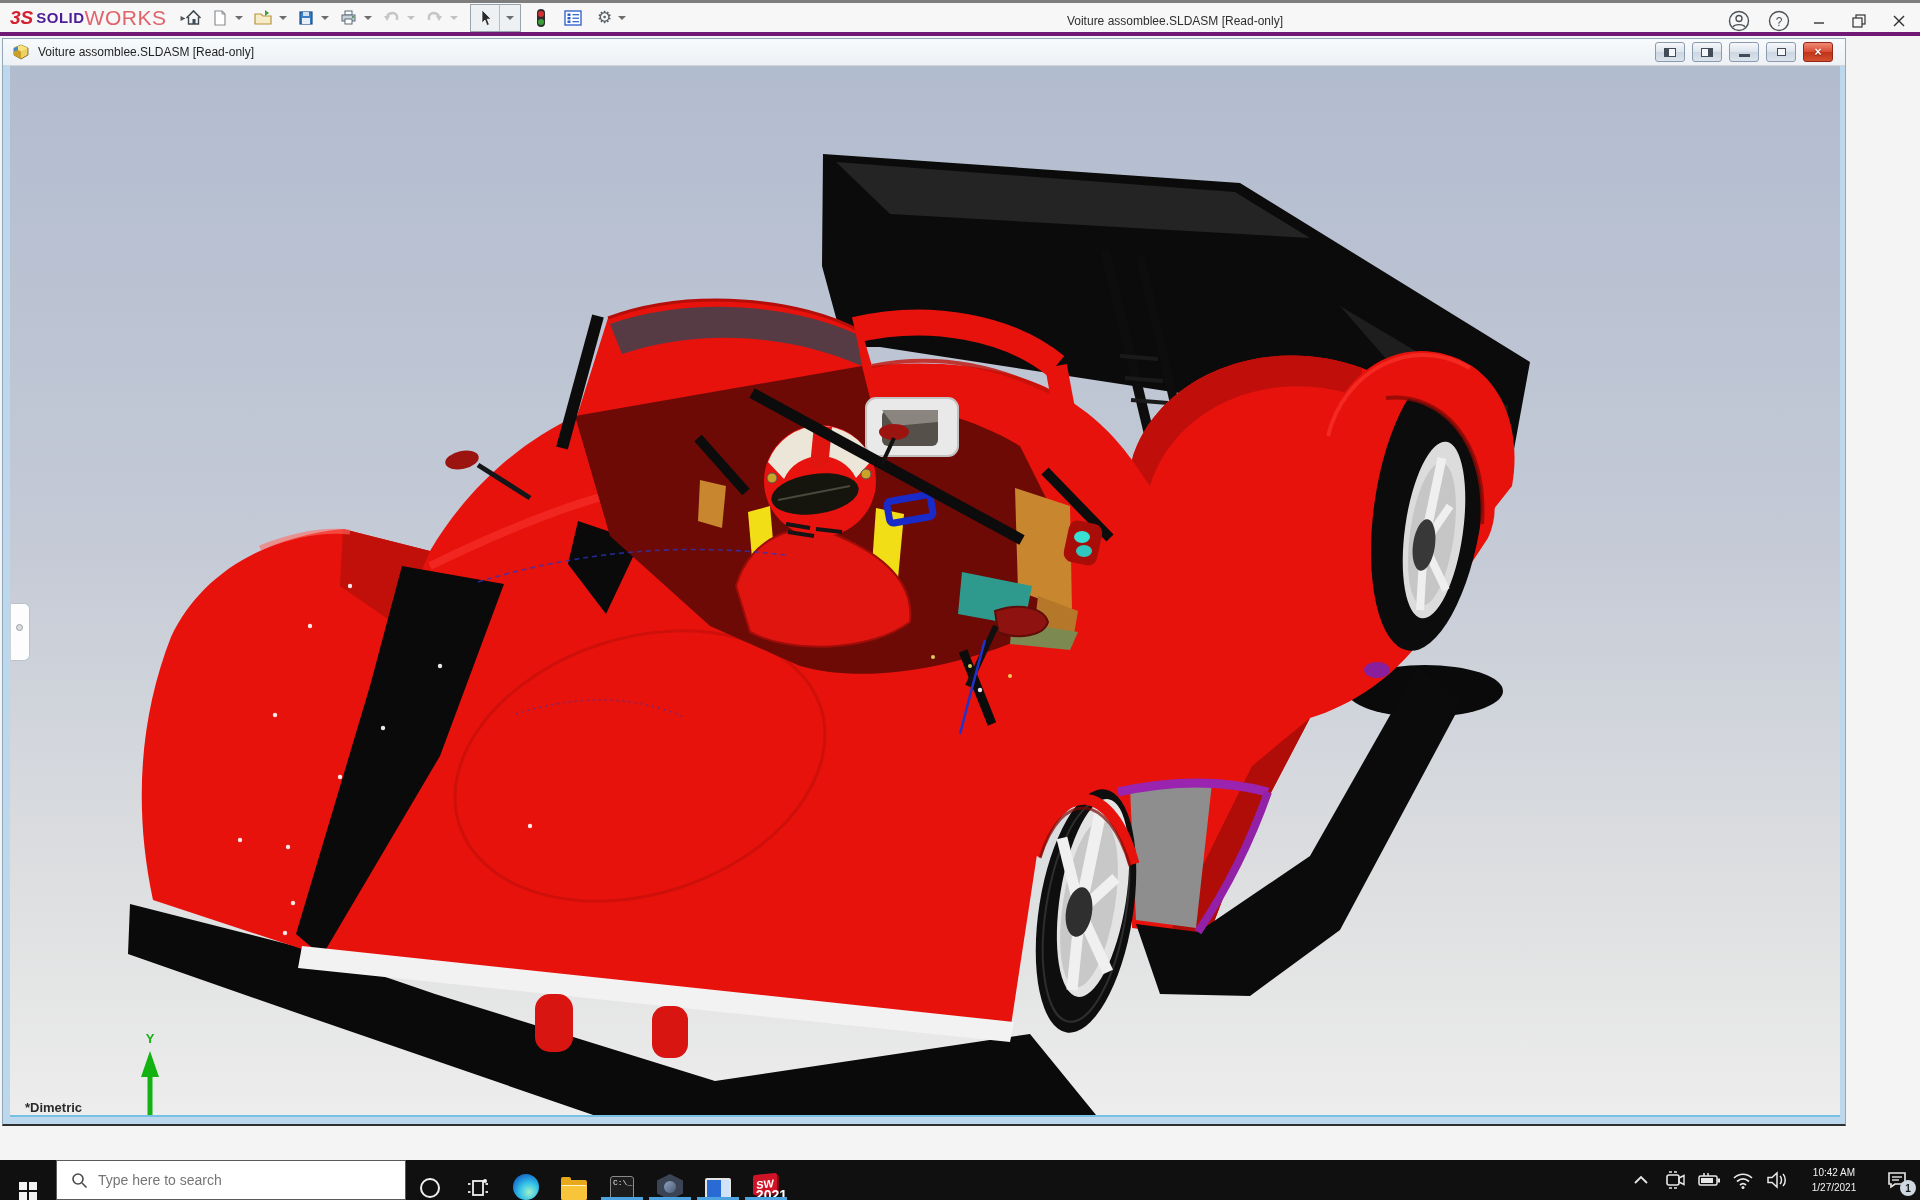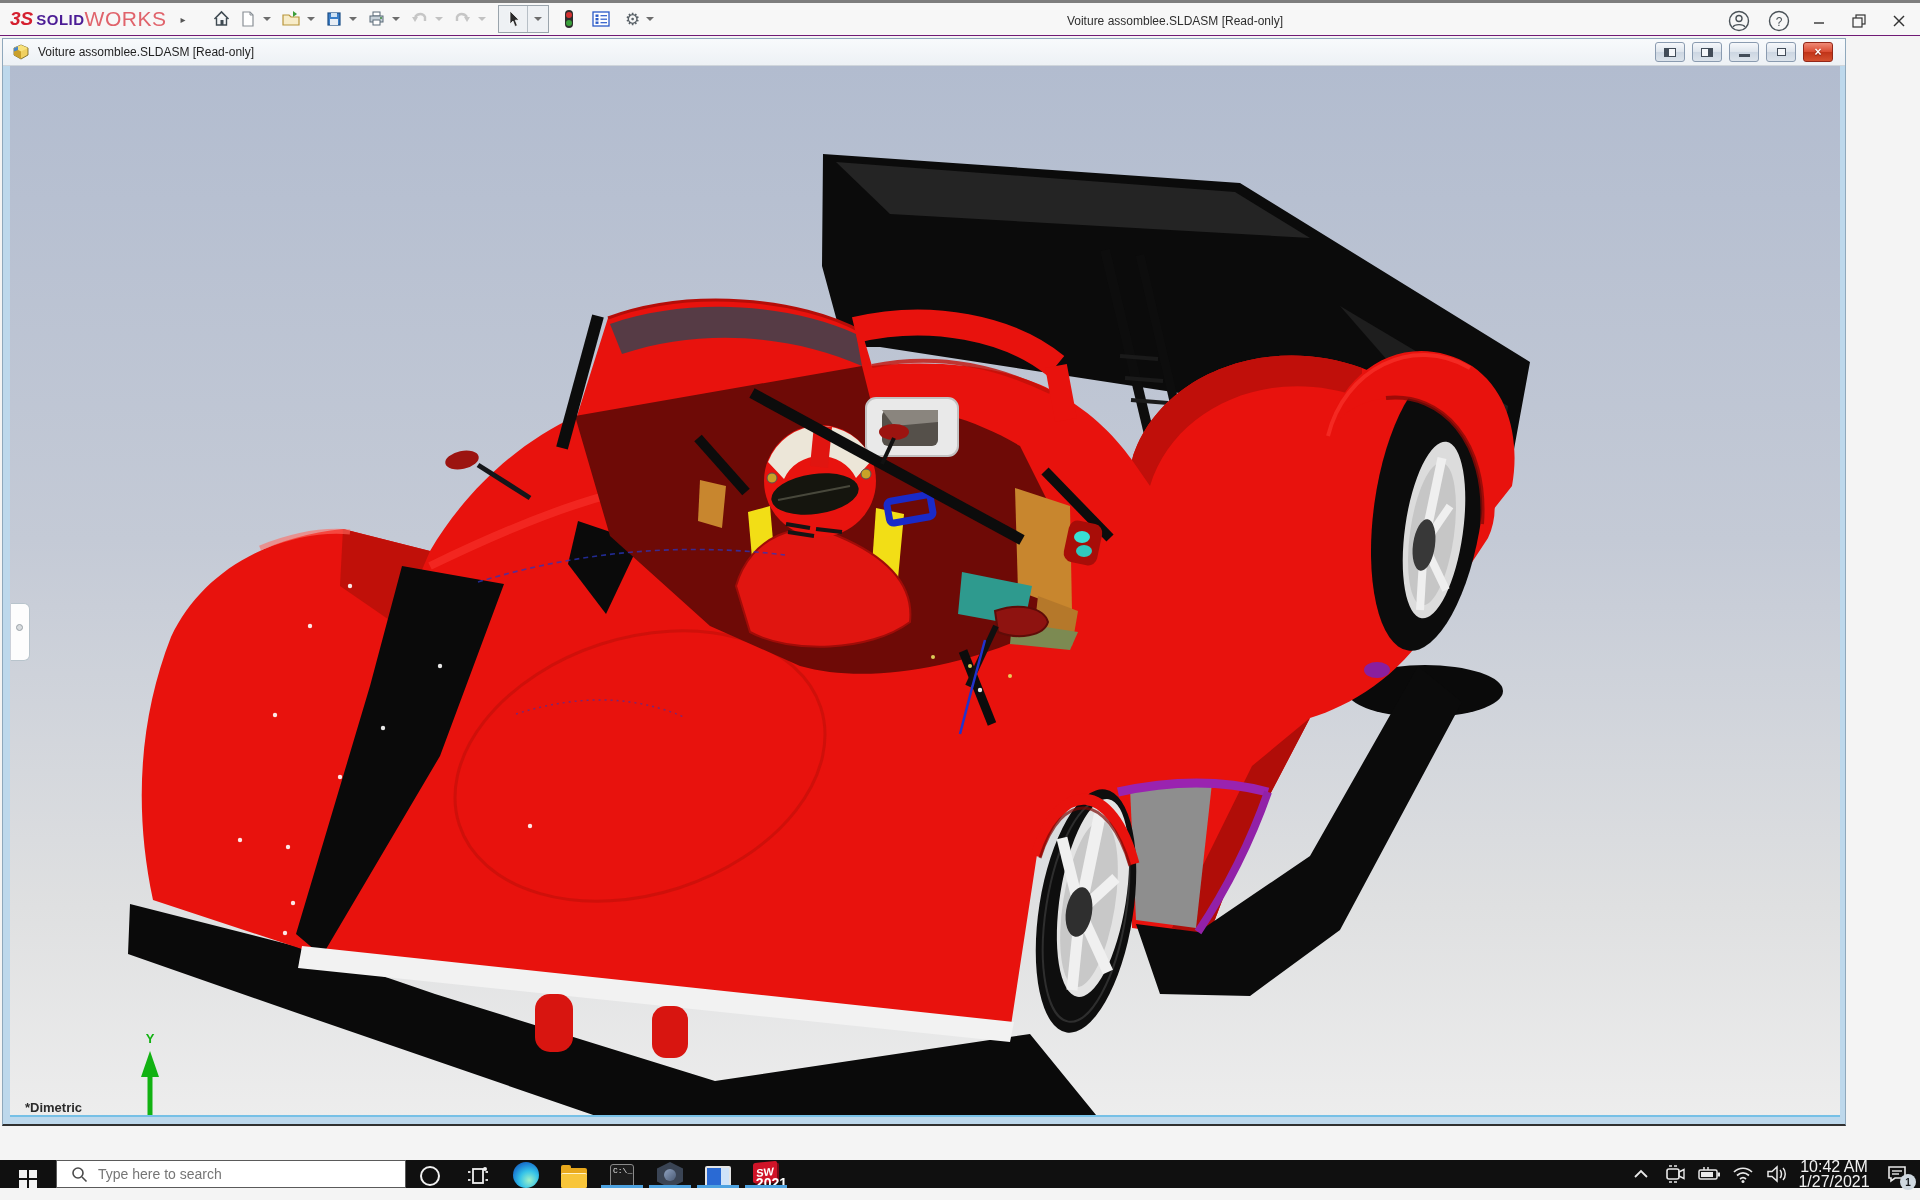--- a/index.html
+++ b/index.html
@@ -2,22 +2,22 @@
 <html><head>
 <meta charset="utf-8">
 <style>
   * { margin:0; padding:0; box-sizing:border-box; }
   html,body { width:1920px; height:1200px; overflow:hidden; background:#000;
               font-family:"Liberation Sans", sans-serif; }
   .screen { position:relative; width:1920px; height:1200px; background:#f4f4f4; }
 
   
   .titlebar { position:absolute; left:0; top:0; width:1920px; height:36px;
-              background:#f7f7f7; border-top:3px solid #7e7e7e; border-bottom:1px solid #701a75;
-              display:flex; align-items:center;gap:28px; }
+              background:#f7f7f7; border-top:3px solid #7e7e7e; border-bottom:4px solid #701a75;
+              display:flex; align-items:center; }
   .brand { display:flex; align-items:center; margin-left:10px; width:150px; }
   .brand .swoosh { font-weight:bold; font-style:italic; color:#d5202f; font-size:19px; margin-right:3px; }
   .brand .b1 { color:#4c1d95; font-weight:bold; font-size:15px; letter-spacing:.5px; }
   .brand .b2 { color:#e0636b; font-size:21px; letter-spacing:.5px; }
   .brand .flyout { color:#555; font-size:10px; margin-left:14px; }
   .toolbar { display:flex; align-items:center; margin-left:20px; height:36px; }
   .tbtn { display:flex; align-items:center; justify-content:center; height:30px; padding:0 4px; }
   .tbtn svg { display:block; }
   .dd { width:0; height:0; border-left:4px solid transparent; border-right:4px solid transparent;
         border-top:4px solid #6d6d6d; margin:0 6px 0 2px; }
@@ -58,21 +58,21 @@
   .viewport svg.scene { display:block; }
   .left-tab { position:absolute; left:1px; top:537px; width:19px; height:58px;
               background:#fdfdfd; border:1px solid #b8c4cc; border-left:none;
               border-radius:0 6px 6px 0; }
   .left-tab .knob { position:absolute; left:5px; top:20px; width:7px; height:7px;
                     border-radius:50%; background:#d8dcdf; border:1px solid #9aa2a8; }
   .view-label { position:absolute; left:15px; top:1022px; font-size:13px; font-weight:bold; color:#2b2b2b;margin-top:12px; }
   .triad { position:absolute; left:55px; top:955px; }
 
   
-  .taskbar { position:absolute; left:0; top:1160px; width:1920px; height:28px;
+  .taskbar { position:absolute; left:0; top:1160px; width:1920px; height:40px;
              background:#101010; display:flex; align-items:stretch; }
   .tb-btn { width:48px; display:flex; align-items:flex-end; justify-content:center; position:relative; }
   .start { width:56px; }
   .win-logo { display:grid; grid-template-columns:8px 8px; grid-template-rows:8px 8px; gap:2px; }
   .win-logo div { background:#f2f2f2; }
   .searchbox { width:350px; background:#fff; display:flex; align-items:center; border:1px solid #5a5a5a; }
   .searchbox svg { margin:0 10px 0 14px; }
   .searchbox input { border:none; outline:none; font-size:14px; color:#3a3a3a; width:260px;
                      font-family:"Liberation Sans", sans-serif; background:transparent; }
   .runline { position:absolute; bottom:0; left:3px; width:42px; height:3px; background:#4da2e0; }
@@ -91,21 +91,21 @@
                   border-radius:50%; background:linear-gradient(135deg,#8fa2c0,#4a5a74); }
   .winapp-ic { width:26px; height:22px; background:#e4e4e4; border-radius:2px; padding:2px; }
   .winapp-ic .inner { width:100%; height:100%; background:linear-gradient(90deg,#2a6ad4 65%, #cfe2f8 65%); }
   .sw-ic { position:relative; width:30px; height:26px; }
   .sw-cube { position:absolute; left:2px; top:0; width:24px; height:20px; background:#d01428;
              border-radius:2px; transform:skewY(-6deg); box-shadow:2px 2px 0 #7a0a16;
              color:#fff; font-weight:bold; font-size:11px; display:flex; align-items:center; justify-content:center; }
   .sw-year { position:absolute; right:-6px; bottom:-3px; color:#fff; font-size:14px; font-weight:bold; }
   .tray { margin-left:auto; display:flex; align-items:center; }
   .tray-ic { width:34px; height:40px; display:flex; align-items:center; justify-content:center; }
-  .clock { width:80px; text-align:center; color:#f2f2f2; font-size:16px; line-height:15px; }
+  .clock { width:80px; text-align:center; color:#f2f2f2; font-size:10px; line-height:15px; }
   .notif { width:46px; height:40px; position:relative; display:flex; align-items:center; justify-content:center; }
   .badge { position:absolute; right:4px; bottom:4px; width:16px; height:16px; border-radius:50%;
            background:#cfd8e0; color:#14181c; font-size:10px; font-weight:bold;
            display:flex; align-items:center; justify-content:center; }
 </style>
 </head>
 <body>
 
 <div class="screen">
 

